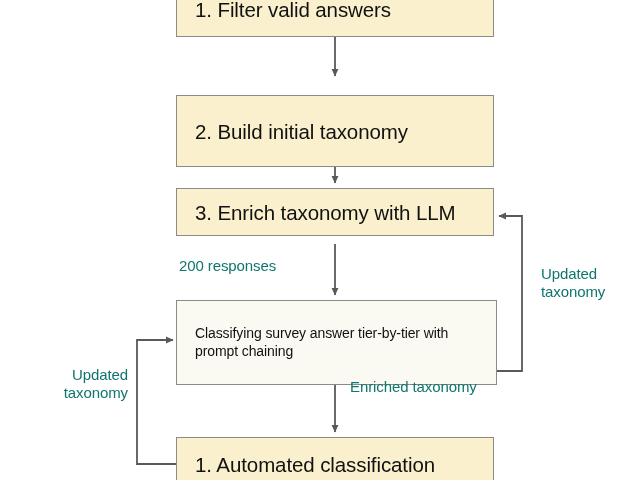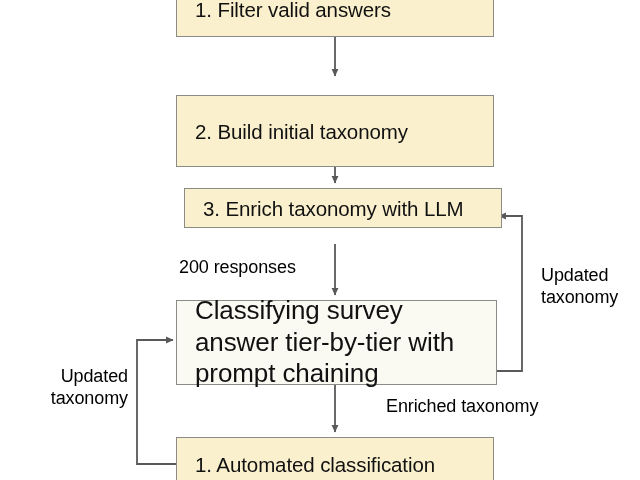--- a/index.html
+++ b/index.html
@@ -27,26 +27,26 @@
     letter-spacing: -0.1px;
   }
   .node .node-label {
     display: block;
     padding-left: 18px;
     padding-right: 10px;
     font-size: 20.5px;
   }
   .node.step { background: #faf0cd; }
   .node.process { background: #faf9f2; }
-  .node.process .node-label { font-size: 26px; }
+  .node.process .node-label { font-size: 14px; }
 
   .edge-label {
     position: absolute;
-    color: #000000;
-    font-size: 18px;
+    color: #0f766e;
+    font-size: 15px;
     line-height: 1.2;
     white-space: pre-line;
     letter-spacing: -0.1px;
   }
   .edge-label.right-align { text-align: right; }
 
   svg.connectors {
     position: absolute;
     left: 0;
     top: 0;
@@ -81,35 +81,35 @@
   </svg>
 
   <div class="node step" style="left:176px; top:-18px; width:318px; height:55px;">
     <span class="node-label">1. Filter valid answers</span>
   </div>
 
   <div class="node step" style="left:176px; top:81px; width:318px; height:72px;margin-top:14px;">
     <span class="node-label">2. Build initial taxonomy</span>
   </div>
 
-  <div class="node step" style="left:176px; top:188px; width:318px; height:40px;margin-left:8px;">
+  <div class="node step" style="left:176px; top:188px; width:318px; height:48px;">
     <span class="node-label">3. Enrich taxonomy with LLM</span>
   </div>
 
   <div class="node process" style="left:176px; top:300px; width:321px; height:85px;">
     <span class="node-label">Classifying survey answer tier-by-tier with prompt chaining</span>
   </div>
 
   <div class="node step" style="left:176px; top:437px; width:318px; height:55px;">
     <span class="node-label">1. Automated classification</span>
   </div>
 
   <div class="edge-label" style="left:179px; top:257px; width:150px;">200 responses</div>
 
   <div class="edge-label" style="left:541px; top:265px; width:100px;">Updated
 taxonomy</div>
 
   <div class="edge-label right-align" style="left:8px; top:366px; width:120px;">Updated
 taxonomy</div>
 
-  <div class="edge-label" style="left:350px; top:396px; width:220px;margin-left:36px;">Enriched taxonomy</div>
+  <div class="edge-label" style="left:350px; top:378px; width:220px;">Enriched taxonomy</div>
 
 </div>
 
 </body></html>

